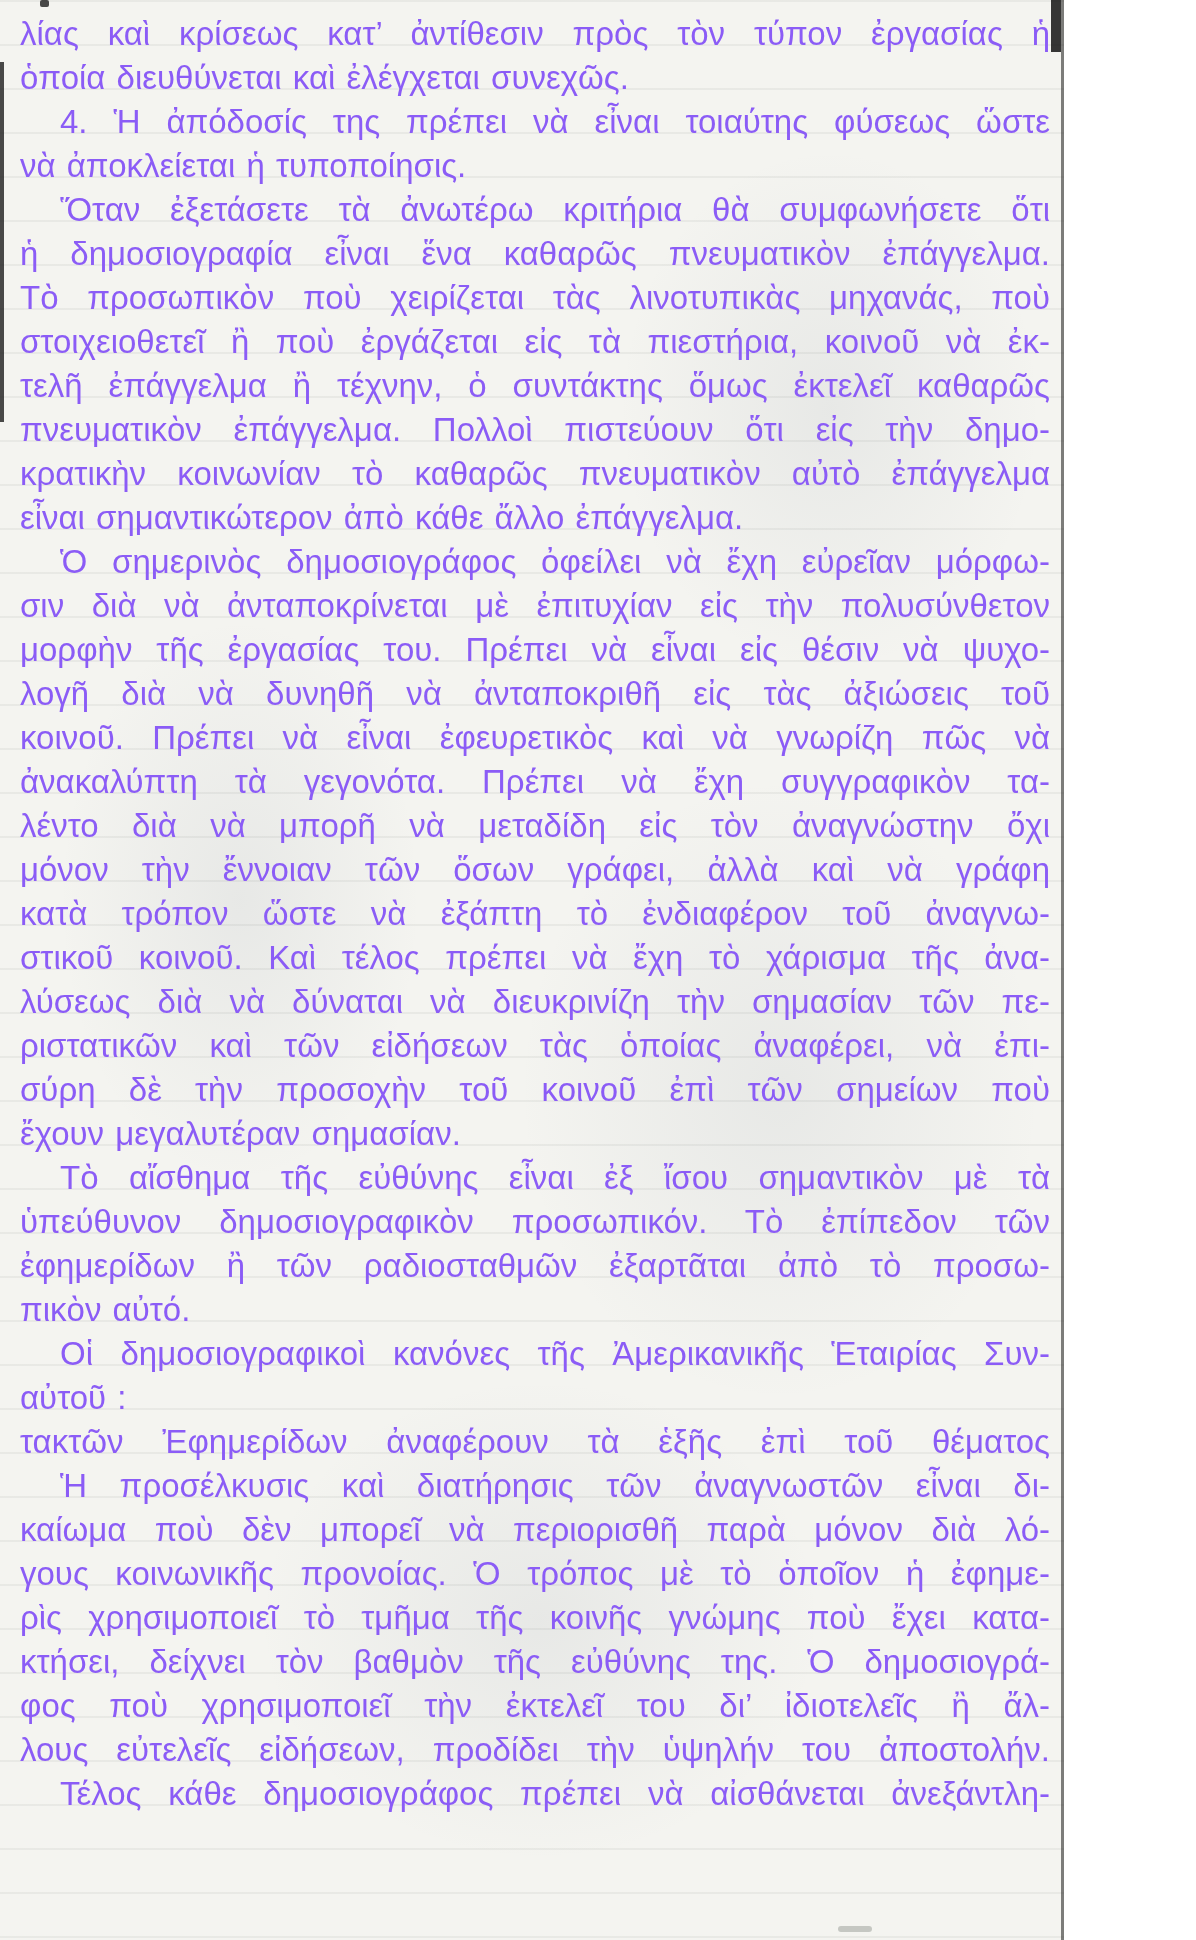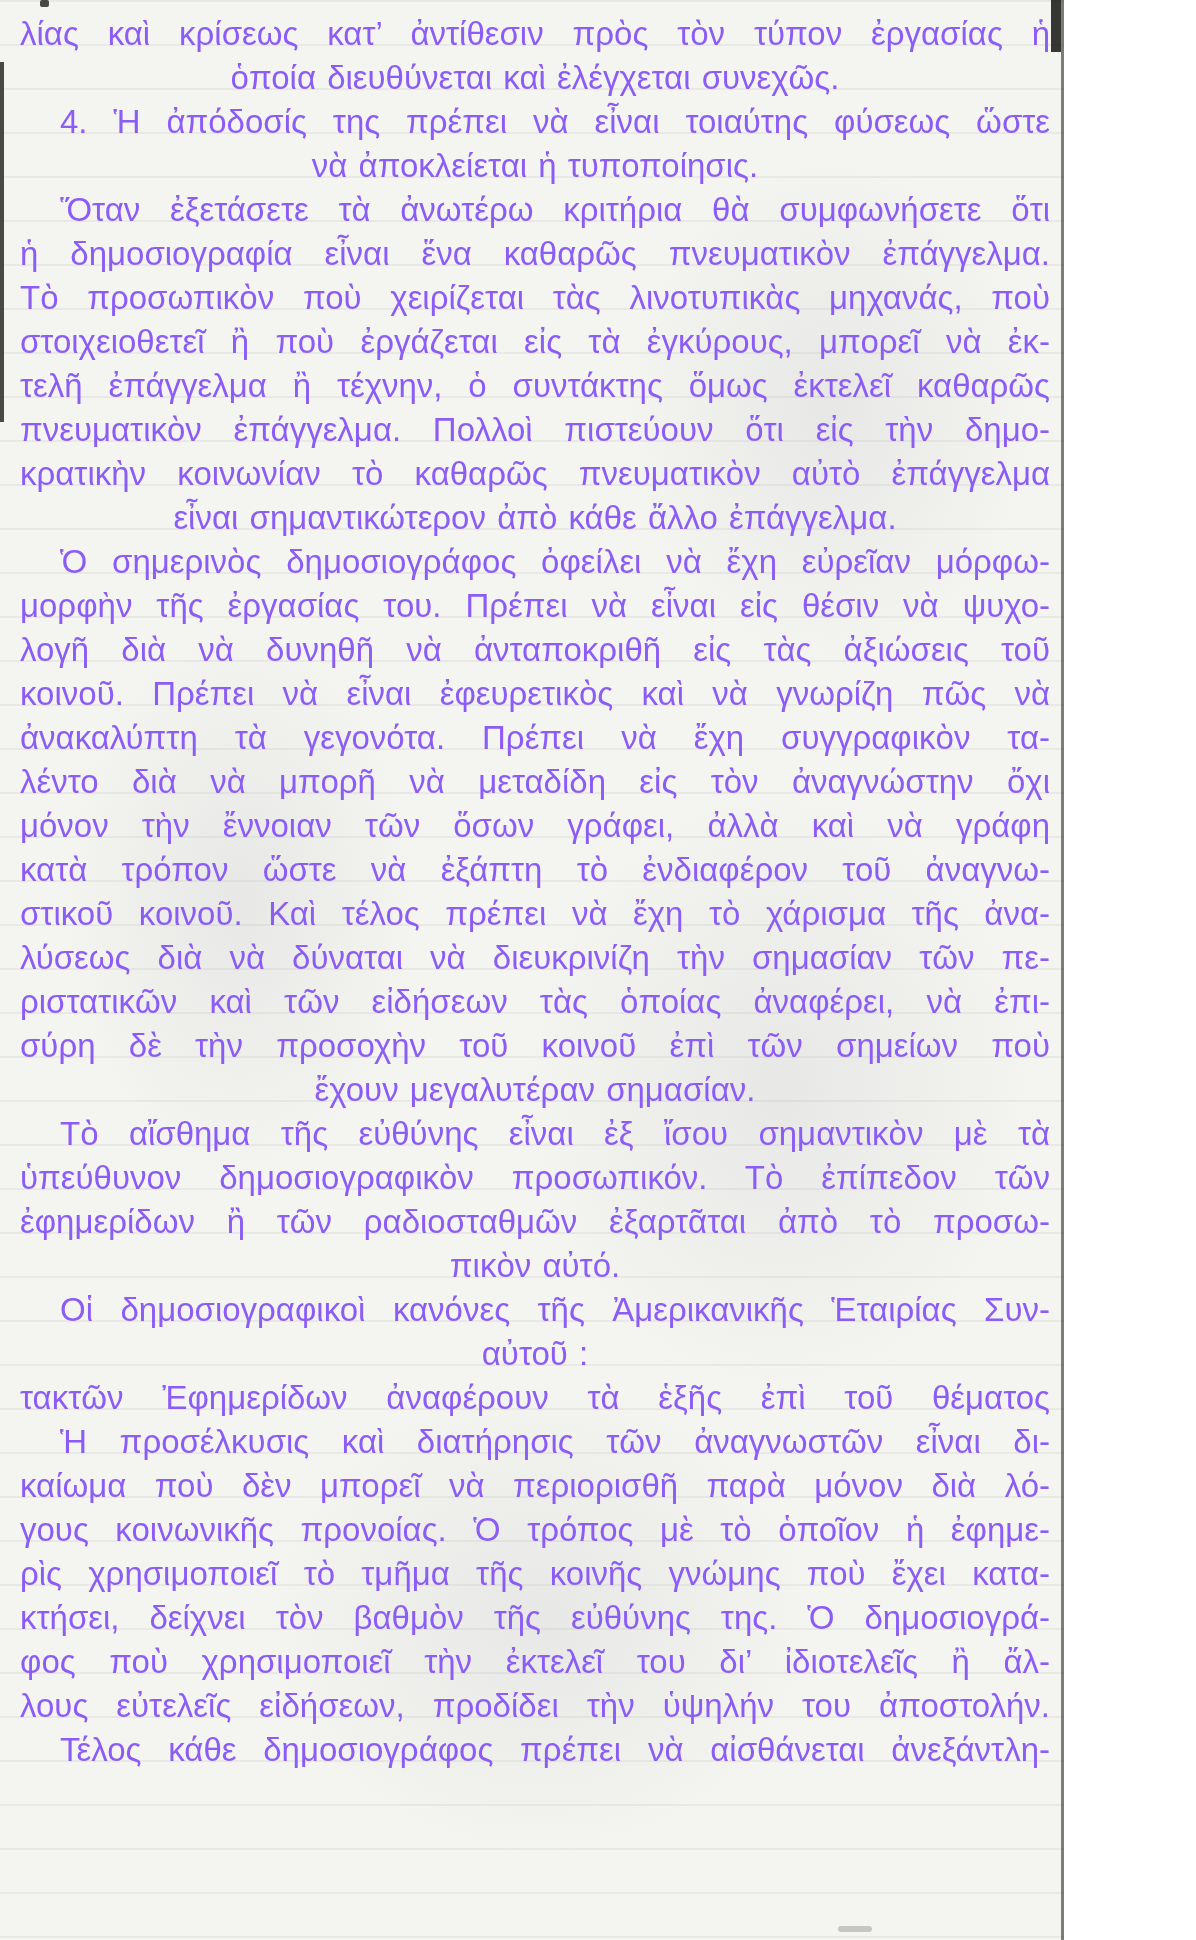--- a/index.html
+++ b/index.html
@@ -25,21 +25,21 @@
     position:absolute; top:12px; left:20px; right:14px;
   }
   .line {
     height:44px; line-height:44px;
     font-size:33px;
     word-spacing:2px;
     white-space:normal;
     overflow:hidden;
   }
   .line.just { text-align:justify; text-align-last:justify; }
-  .line.nojust { text-align:center; }
+  .line.nojust { text-align:left; }
   .line.indent { padding-left:40px; }
   .blob {
     position:absolute; pointer-events:none;
     background:radial-gradient(closest-side, rgba(120,130,145,0.10), rgba(120,130,145,0));
   }
   .edge-right { position:absolute; top:0; right:0; width:3px; height:1940px; background:rgba(25,25,25,0.55); }
   .edge-left  { position:absolute; top:62px; left:0; width:4px; height:360px; background:rgba(15,15,15,0.75); }
   .corner-mark { position:absolute; top:0; right:3px; width:10px; height:52px; background:rgba(20,20,20,0.85); }
   .speck-top { position:absolute; top:0; left:40px; width:9px; height:7px; background:rgba(30,30,30,0.8); border-radius:2px; }
   .speck-bottom { position:absolute; bottom:8px; left:838px; width:34px; height:6px; background:rgba(90,95,90,0.30); border-radius:3px; }
@@ -55,26 +55,27 @@
   <div class="blob" style="left:60px;  top:620px;  width:360px; height:560px;"></div>
 
   <div class="text-block">
       <div class="line just">λίας καὶ κρίσεως κατ’ ἀντίθεσιν πρὸς τὸν τύπον ἐργασίας ἡ</div>
       <div class="line nojust">ὁποία διευθύνεται καὶ ἐλέγχεται συνεχῶς.</div>
       <div class="line just indent">4. Ἡ ἀπόδοσίς της πρέπει νὰ εἶναι τοιαύτης φύσεως ὥστε</div>
       <div class="line nojust">νὰ ἀποκλείεται ἡ τυποποίησις.</div>
       <div class="line just indent">Ὅταν ἐξετάσετε τὰ ἀνωτέρω κριτήρια θὰ συμφωνήσετε ὅτι</div>
       <div class="line just">ἡ δημοσιογραφία εἶναι ἕνα καθαρῶς πνευματικὸν ἐπάγγελμα.</div>
       <div class="line just">Τὸ προσωπικὸν ποὺ χειρίζεται τὰς λινοτυπικὰς μηχανάς, ποὺ</div>
-      <div class="line just">στοιχειοθετεῖ ἢ ποὺ ἐργάζεται εἰς τὰ ἐγκύρους, μπορεῖ νὰ ἐκ-</div>
+      <div class="line just">στοιχειοθετεῖ ἢ ποὺ ἐργάζεται εἰς τὰ πιεστήρια, κοινοῦ νὰ ἐκ-</div>
       <div class="line just">τελῆ ἐπάγγελμα ἢ τέχνην, ὁ συντάκτης ὅμως ἐκτελεῖ καθαρῶς</div>
       <div class="line just">πνευματικὸν ἐπάγγελμα. Πολλοὶ πιστεύουν ὅτι εἰς τὴν δημο-</div>
       <div class="line just">κρατικὴν κοινωνίαν τὸ καθαρῶς πνευματικὸν αὐτὸ ἐπάγγελμα</div>
       <div class="line nojust">εἶναι σημαντικώτερον ἀπὸ κάθε ἄλλο ἐπάγγελμα.</div>
       <div class="line just indent">Ὁ σημερινὸς δημοσιογράφος ὀφείλει νὰ ἔχη εὐρεῖαν μόρφω-</div>
+      <div class="line just">σιν διὰ νὰ ἀνταποκρίνεται μὲ ἐπιτυχίαν εἰς τὴν πολυσύνθετον</div>
       <div class="line just">μορφὴν τῆς ἐργασίας του. Πρέπει νὰ εἶναι εἰς θέσιν νὰ ψυχο-</div>
       <div class="line just">λογῆ διὰ νὰ δυνηθῆ νὰ ἀνταποκριθῆ εἰς τὰς ἀξιώσεις τοῦ</div>
       <div class="line just">κοινοῦ. Πρέπει νὰ εἶναι ἐφευρετικὸς καὶ νὰ γνωρίζη πῶς νὰ</div>
       <div class="line just">ἀνακαλύπτη τὰ γεγονότα. Πρέπει νὰ ἔχη συγγραφικὸν τα-</div>
       <div class="line just">λέντο διὰ νὰ μπορῆ νὰ μεταδίδη εἰς τὸν ἀναγνώστην ὄχι</div>
       <div class="line just">μόνον τὴν ἔννοιαν τῶν ὅσων γράφει, ἀλλὰ καὶ νὰ γράφη</div>
       <div class="line just">κατὰ τρόπον ὥστε νὰ ἐξάπτη τὸ ἐνδιαφέρον τοῦ ἀναγνω-</div>
       <div class="line just">στικοῦ κοινοῦ. Καὶ τέλος πρέπει νὰ ἔχη τὸ χάρισμα τῆς ἀνα-</div>
       <div class="line just">λύσεως διὰ νὰ δύναται νὰ διευκρινίζη τὴν σημασίαν τῶν πε-</div>
       <div class="line just">ριστατικῶν καὶ τῶν εἰδήσεων τὰς ὁποίας ἀναφέρει, νὰ ἐπι-</div>

